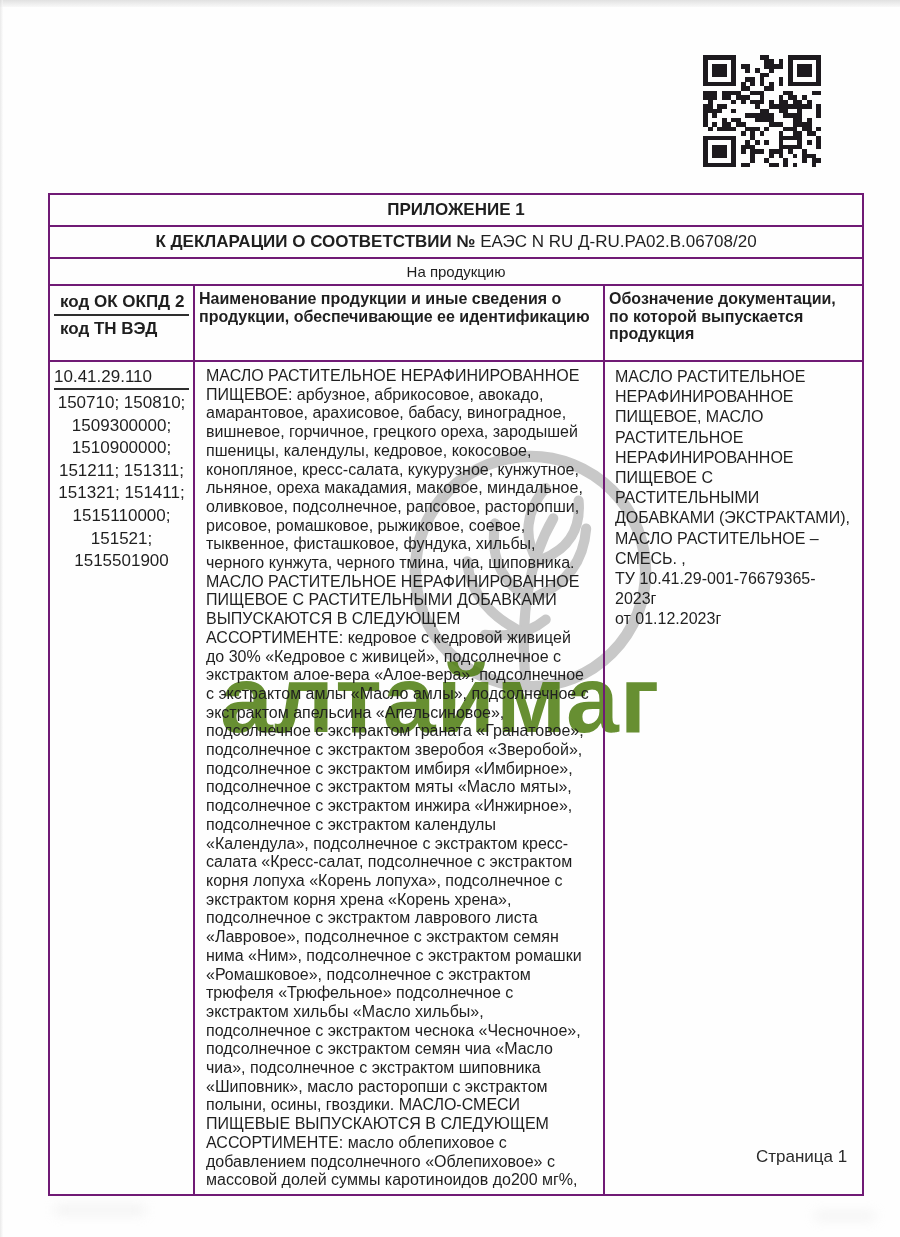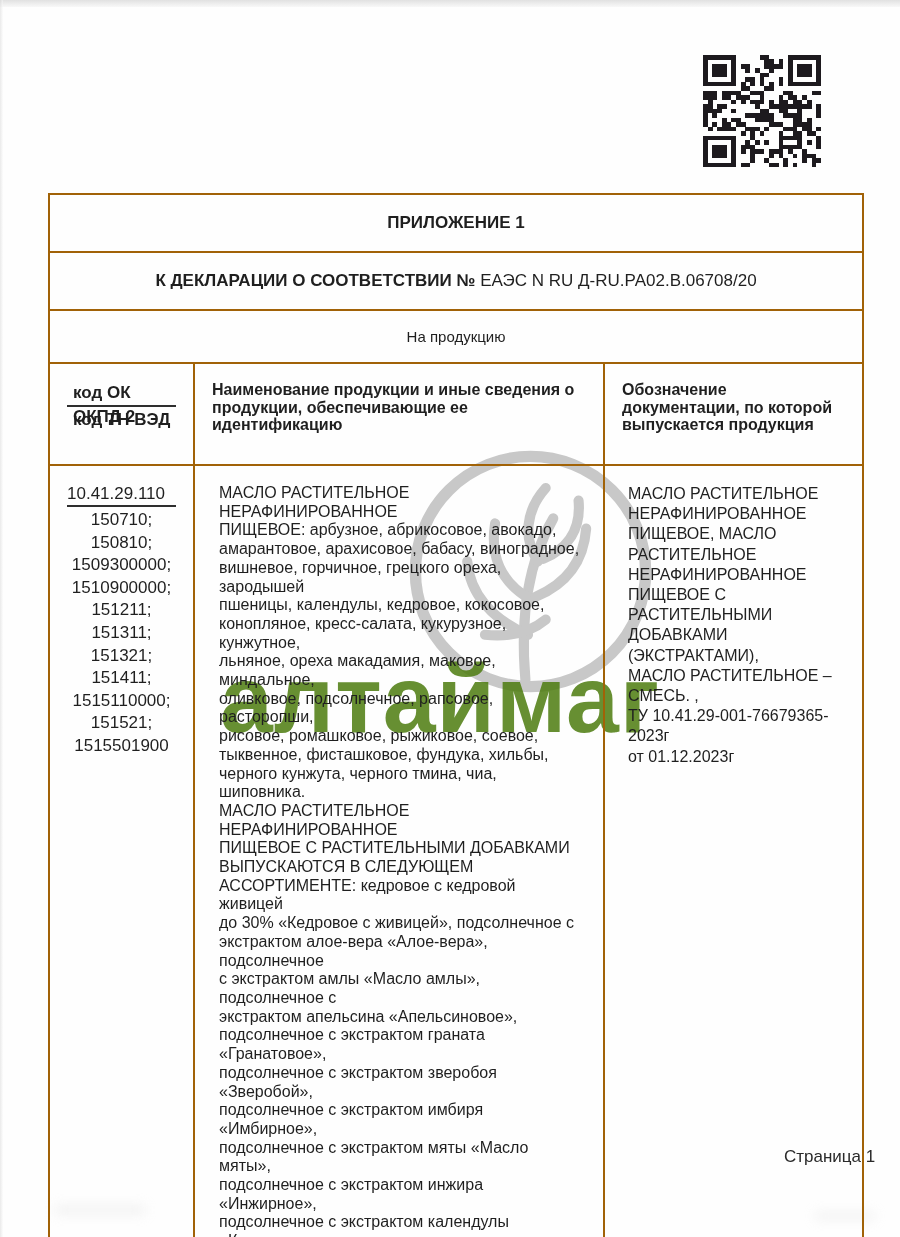--- a/index.html
+++ b/index.html
@@ -30,37 +30,37 @@
   .wm-tag {
     position:absolute; left:310px; top:764px; font-size:28px; color:#c3c3c3;
     letter-spacing:2px; white-space:nowrap; opacity:.9;
   }
 
   
   table.doc {
     position:absolute; left:48px; top:193px; width:814px; z-index:1;
     border-collapse:collapse; table-layout:fixed; background:transparent;
   }
-  table.doc td { border:2px solid #a16207; padding:17px; background:transparent; }
+  table.doc td { border:2px solid #701a75; padding:4px; background:transparent; }
   .row-title td { height:22px; text-align:center; font-weight:bold; font-size:17px; vertical-align:middle; }
   .row-decl td { height:22px; text-align:center; font-size:17px; vertical-align:middle; }
   .row-decl .lbl { font-weight:bold; }
   .row-sub td { height:16px; text-align:center; font-size:15px; vertical-align:middle; }
   .row-hdr td { height:52px; font-weight:bold; font-size:16px; vertical-align:top; }
   .hdr-c1-top { height:24px; line-height:24px; border-bottom:2px solid #2e2e2e; padding-left:6px; font-size:17px; }
   .hdr-c1-bot { height:40px; line-height:26px; padding-left:6px; font-size:17px; }
   .hdr-center { text-align:left; line-height:17.5px; padding:1px 6px; }
   .row-body td { height:824px; vertical-align:top; font-size:16px; }
   .okpd { height:22px; line-height:22px; text-align:left; border-bottom:2px solid #2e2e2e; font-size:17px; }
   .tnved { padding-top:2px; text-align:center; white-space:pre-line; font-size:17px; line-height:22.6px; }
   .desc { padding:1px 3px 0 7px; white-space:pre-line; line-height:18.7px; }
   .docs { padding:1px 3px 0 6px; white-space:pre-line; line-height:20.2px; }
 
   .footer {
-    position:absolute; left:756px; top:1147px; font-size:17px; color:#2a2a2a; z-index:1;margin-left:28px;
+    position:absolute; left:756px; top:1147px; font-size:17px; color:#2a2a2a; z-index:1;
   }
 </style>
 </head>
 <body>
 
 <div class="page">
 
   <div class="scan-top"></div>
   <div class="scan-left"></div>
   <div class="smudge bl"></div>

